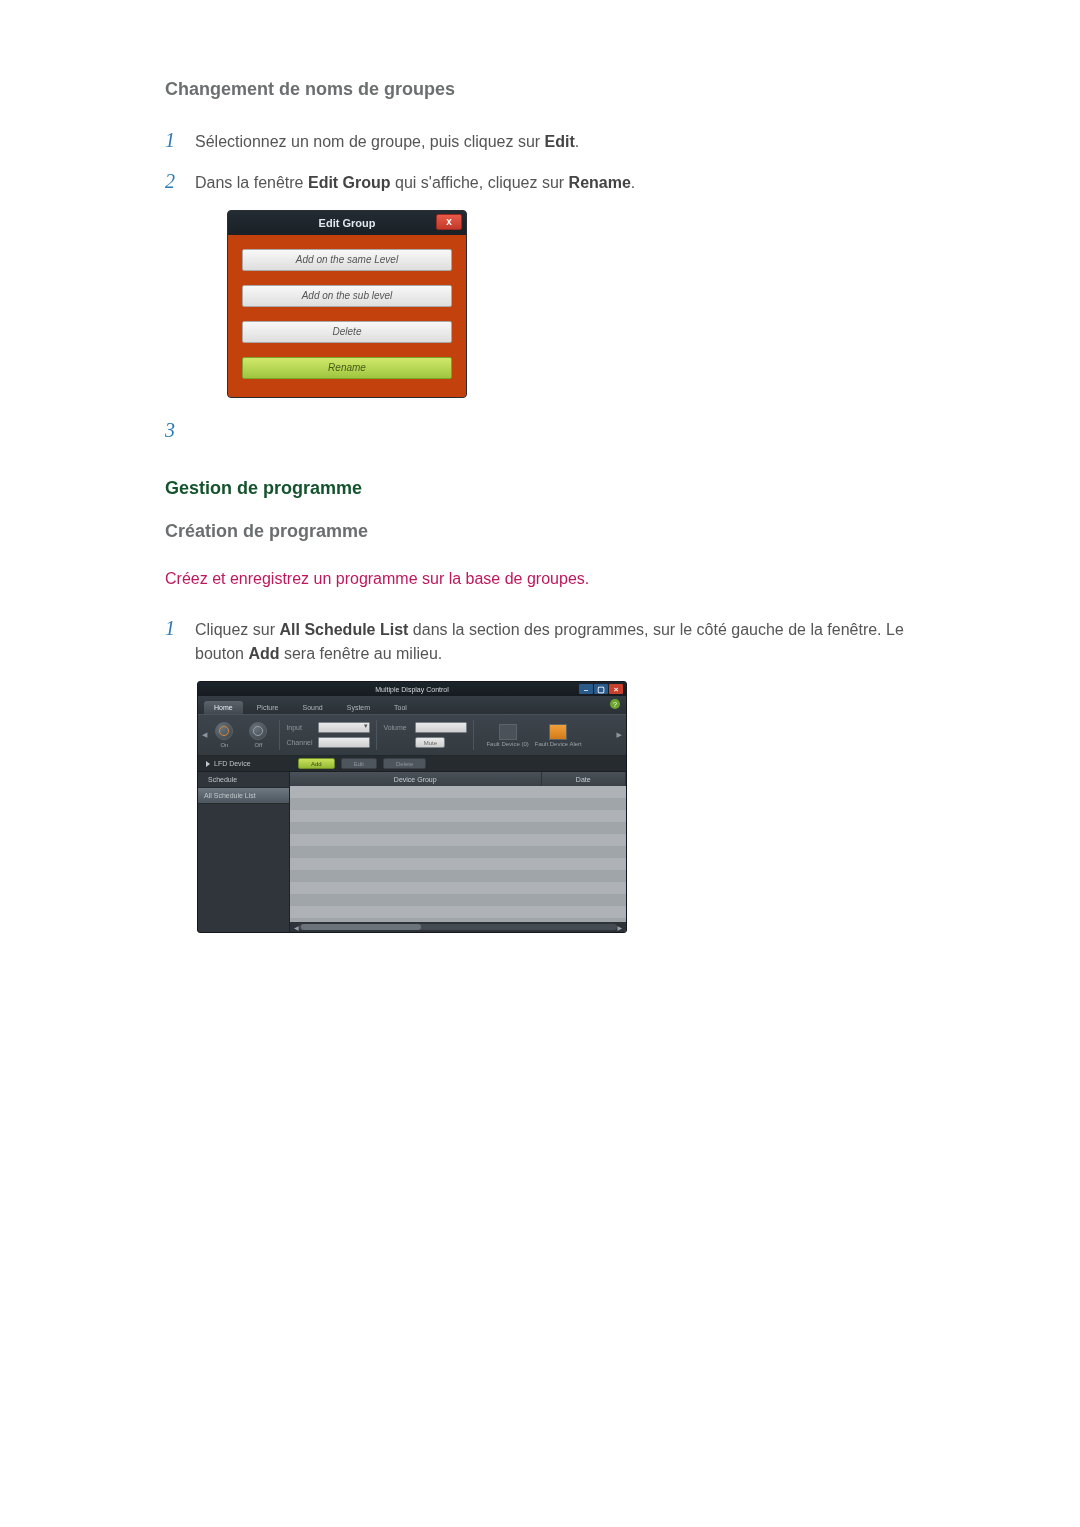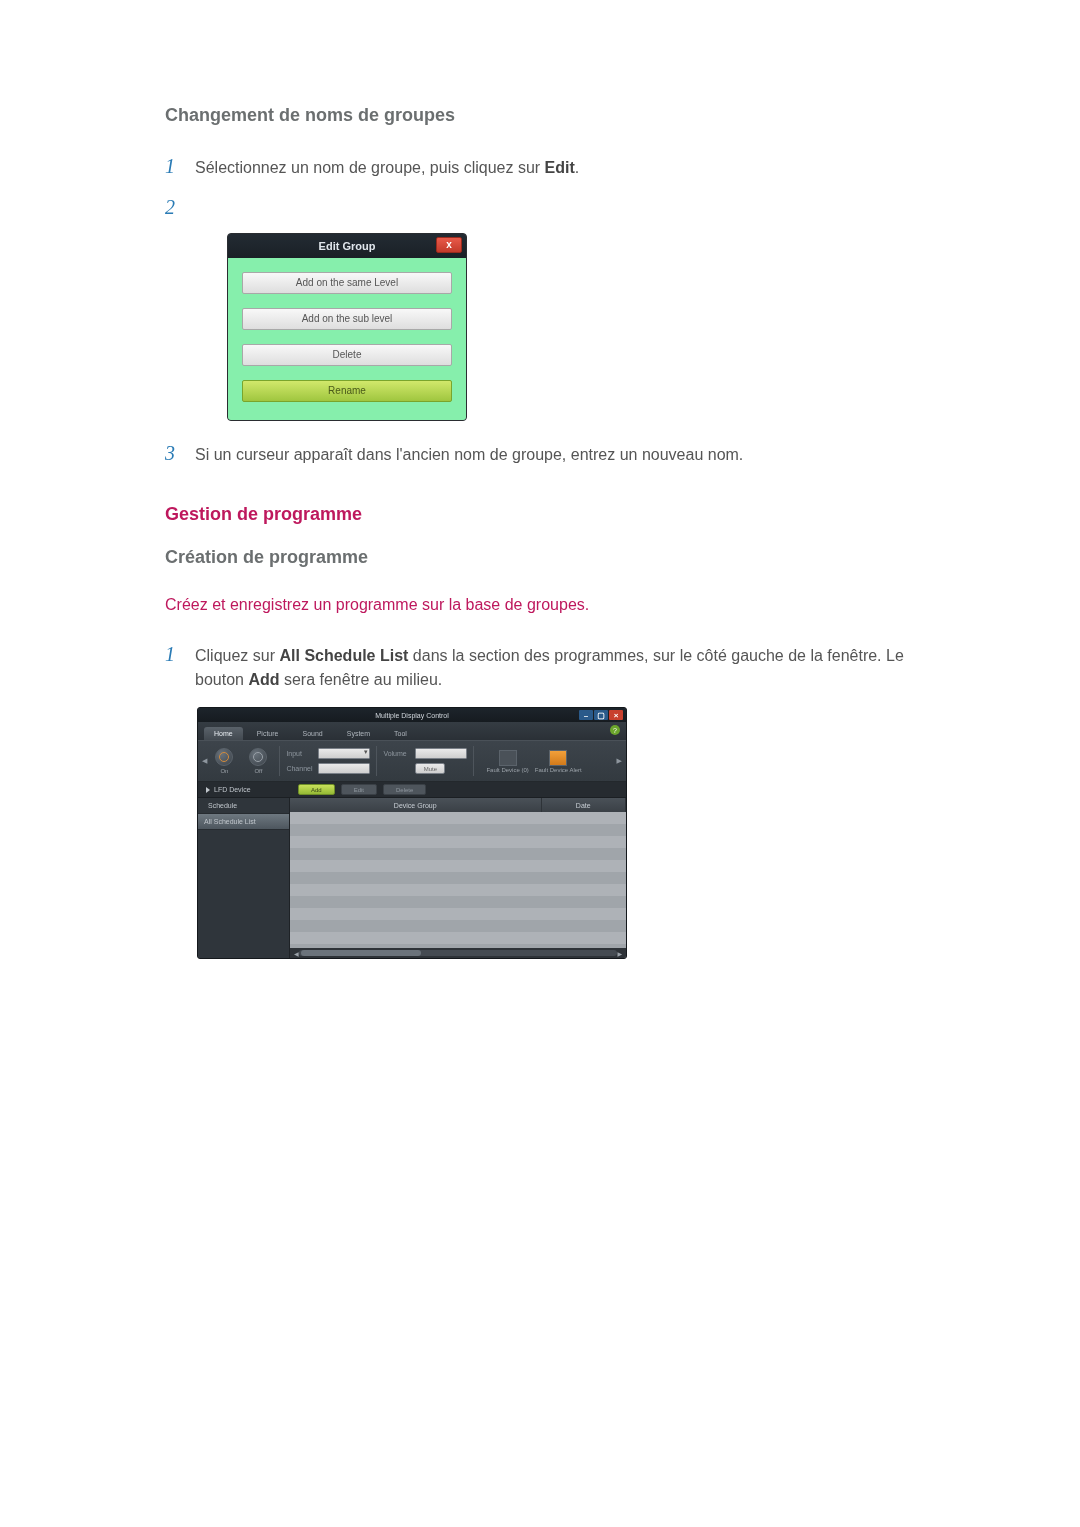--- a/index.html
+++ b/index.html
@@ -4,21 +4,21 @@
 <style>
   * { box-sizing: border-box; margin: 0; padding: 0; }
   body {
     background: #ffffff;
     width: 1080px;
     height: 1527px;
     font-family: Arial, Helvetica, sans-serif;
     color: #444;
   }
   .page {
-    padding: 105px 160px 0 165px;
+    padding: 79px 160px 0 165px;
   }
   .h-sub {
     font-size: 18px;
     color: #6b6f70;
     font-weight: bold;
     margin-bottom: 28px;
   }
   .num-step {
     display: flex;
     align-items: flex-start;
@@ -75,21 +75,22 @@
     border-radius: 2px;
     display: flex;
     align-items: center;
     justify-content: center;
     color: #fff;
     font-size: 10px;
     font-weight: bold;
   }
   .edit-group .body {
     padding: 14px 14px 18px 14px;
-    background: #86efac;
+    background: #c2410c;
+    font-style: italic;
   }
   .eg-btn {
     height: 22px;
     margin-bottom: 14px;
     background: linear-gradient(#f8f8f8, #dedede);
     border: 1px solid #a8a8a8;
     border-radius: 2px;
     font-size: 10px;
     color: #555;
     display: flex;
@@ -97,21 +98,21 @@
     justify-content: center;
   }
   .eg-btn:last-child { margin-bottom: 0; }
   .eg-btn.green {
     background: linear-gradient(#d1e86b, #9fc63f);
     border-color: #7aa52c;
     color: #4a5a1a;
   }
 
   .h-orange {
-    color: #be185d;
+    color: #14532d;
     font-size: 18px;
     font-weight: bold;
     margin: 36px 0 22px 0;
   }
   .body-text {
     font-size: 16px;
     color: #be185d;
     margin-bottom: 28px;
   }
 
@@ -436,38 +437,40 @@
 
   <div class="num-step">
     <div class="num">1</div>
     <div class="step-text">
       <span>Sélectionnez un nom de groupe, puis cliquez sur </span><b>Edit</b><span>.</span>
     </div>
   </div>
 
   <div class="num-step">
     <div class="num">2</div>
+    <div class="step-text">
+      <span>Dans la fenêtre </span><b>Edit Group</b><span> qui s'affiche, cliquez sur </span><b>Rename</b><span>.</span>
+    </div>
   </div>
 
   <div class="edit-group">
     <div class="titlebar">
       <span class="t">Edit Group</span>
       <span class="x">x</span>
     </div>
     <div class="body">
       <div class="eg-btn">Add on the same Level</div>
       <div class="eg-btn">Add on the sub level</div>
       <div class="eg-btn">Delete</div>
       <div class="eg-btn green">Rename</div>
     </div>
   </div>
 
   <div class="num-step">
     <div class="num">3</div>
-    <div class="step-text">Si un curseur apparaît dans l'ancien nom de groupe, entrez un nouveau nom.</div>
   </div>
 
   <div class="h-orange">Gestion de programme</div>
   <div class="h-sub">Création de programme</div>
   <div class="body-text">Créez et enregistrez un programme sur la base de groupes.</div>
 
   <div class="num-step">
     <div class="num">1</div>
     <div class="step-text">
       <span>Cliquez sur </span><b>All Schedule List</b><span> dans la section des programmes, sur le côté gauche de la fenêtre. Le bouton </span><b>Add</b><span> sera fenêtre au milieu.</span>

